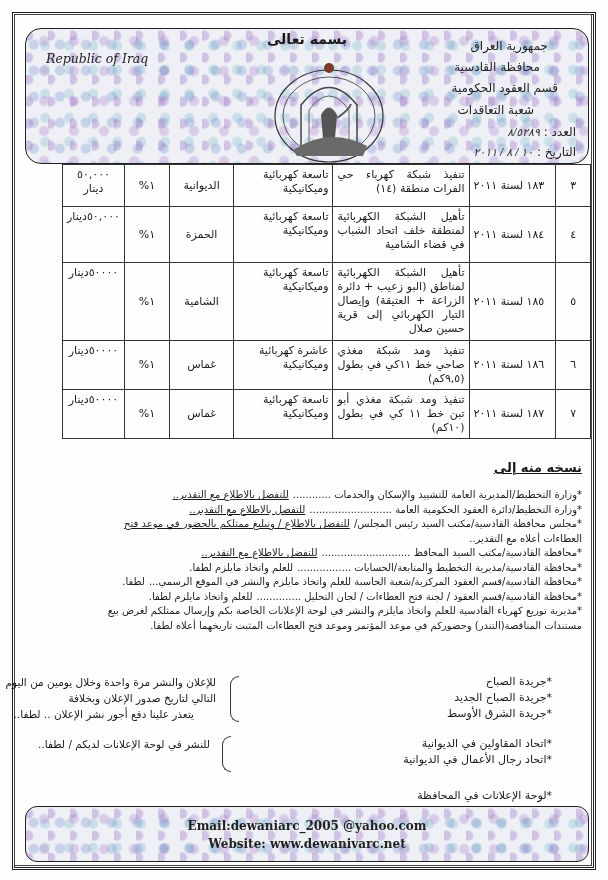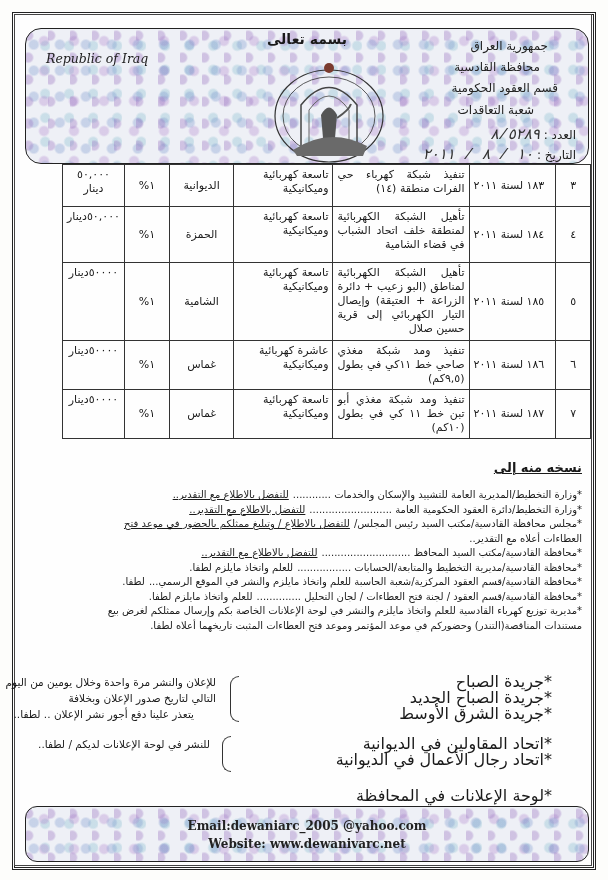--- a/index.html
+++ b/index.html
@@ -38,21 +38,21 @@
   }
   .seal {
     position:absolute; left:245px; top:31px; width:116px; height:104px;
   }
   .ar-head {
     position:absolute; right:40px; direction:rtl; font-size:12px; color:#222;
   }
   .ref-line {
     position:absolute; right:12px; direction:rtl; font-size:12px; color:#222;
   }
-  .handwrite { font-family:Liberation Mono, monospace; font-style:italic; font-size:15px; color:#333; }
+  .handwrite { font-family:Liberation Sans, sans-serif; font-style:italic; font-size:11px; color:#333; }
 
   table.awards {
     position:absolute; left:62px; top:164px; width:529px;
     border-collapse:collapse; direction:rtl; font-size:11px;
   }
   table.awards td {
     border:1px solid #333; vertical-align:top; padding:3px 4px; line-height:14px;
   }
   td.c-no { width:30px; text-align:center; vertical-align:middle !important; }
   td.c-ref { width:90px; text-align:left; vertical-align:middle !important; }
@@ -60,21 +60,21 @@
   td.c-cat { width:100px; }
   td.c-loc { width:60px; text-align:center; vertical-align:middle !important; }
   td.c-pct { width:40px; text-align:center; vertical-align:middle !important; }
   td.c-amt { text-align:center; }
 
   .copies { position:absolute; right:26px; left:40px; direction:rtl; font-size:10px; line-height:14.5px; }
   .copies-title { position:absolute; right:26px; top:460px; direction:rtl; font-size:13px; font-weight:bold; text-decoration:underline; }
   .copy-item { white-space:nowrap; }
   .copy-item .action { text-decoration:underline; }
 
-  .group { position:absolute; direction:rtl; font-size:16px; line-height:16px; }
+  .group { position:absolute; direction:rtl; font-size:11px; line-height:16px; }
   .brace {
     position:absolute; width:8px; border:1px solid #333; border-left:none; border-radius:0 10px 10px 0;
   }
   .footer-band {
     position:absolute; left:25px; top:806px; width:564px; height:56px;
     border:1.5px solid #222; border-radius:12px; box-sizing:border-box;
   }
   .footer-line {
     position:absolute; left:0; width:100%; text-align:center;
     font-family:"DejaVu Serif", serif; font-weight:bold; font-size:12px; color:#222;

